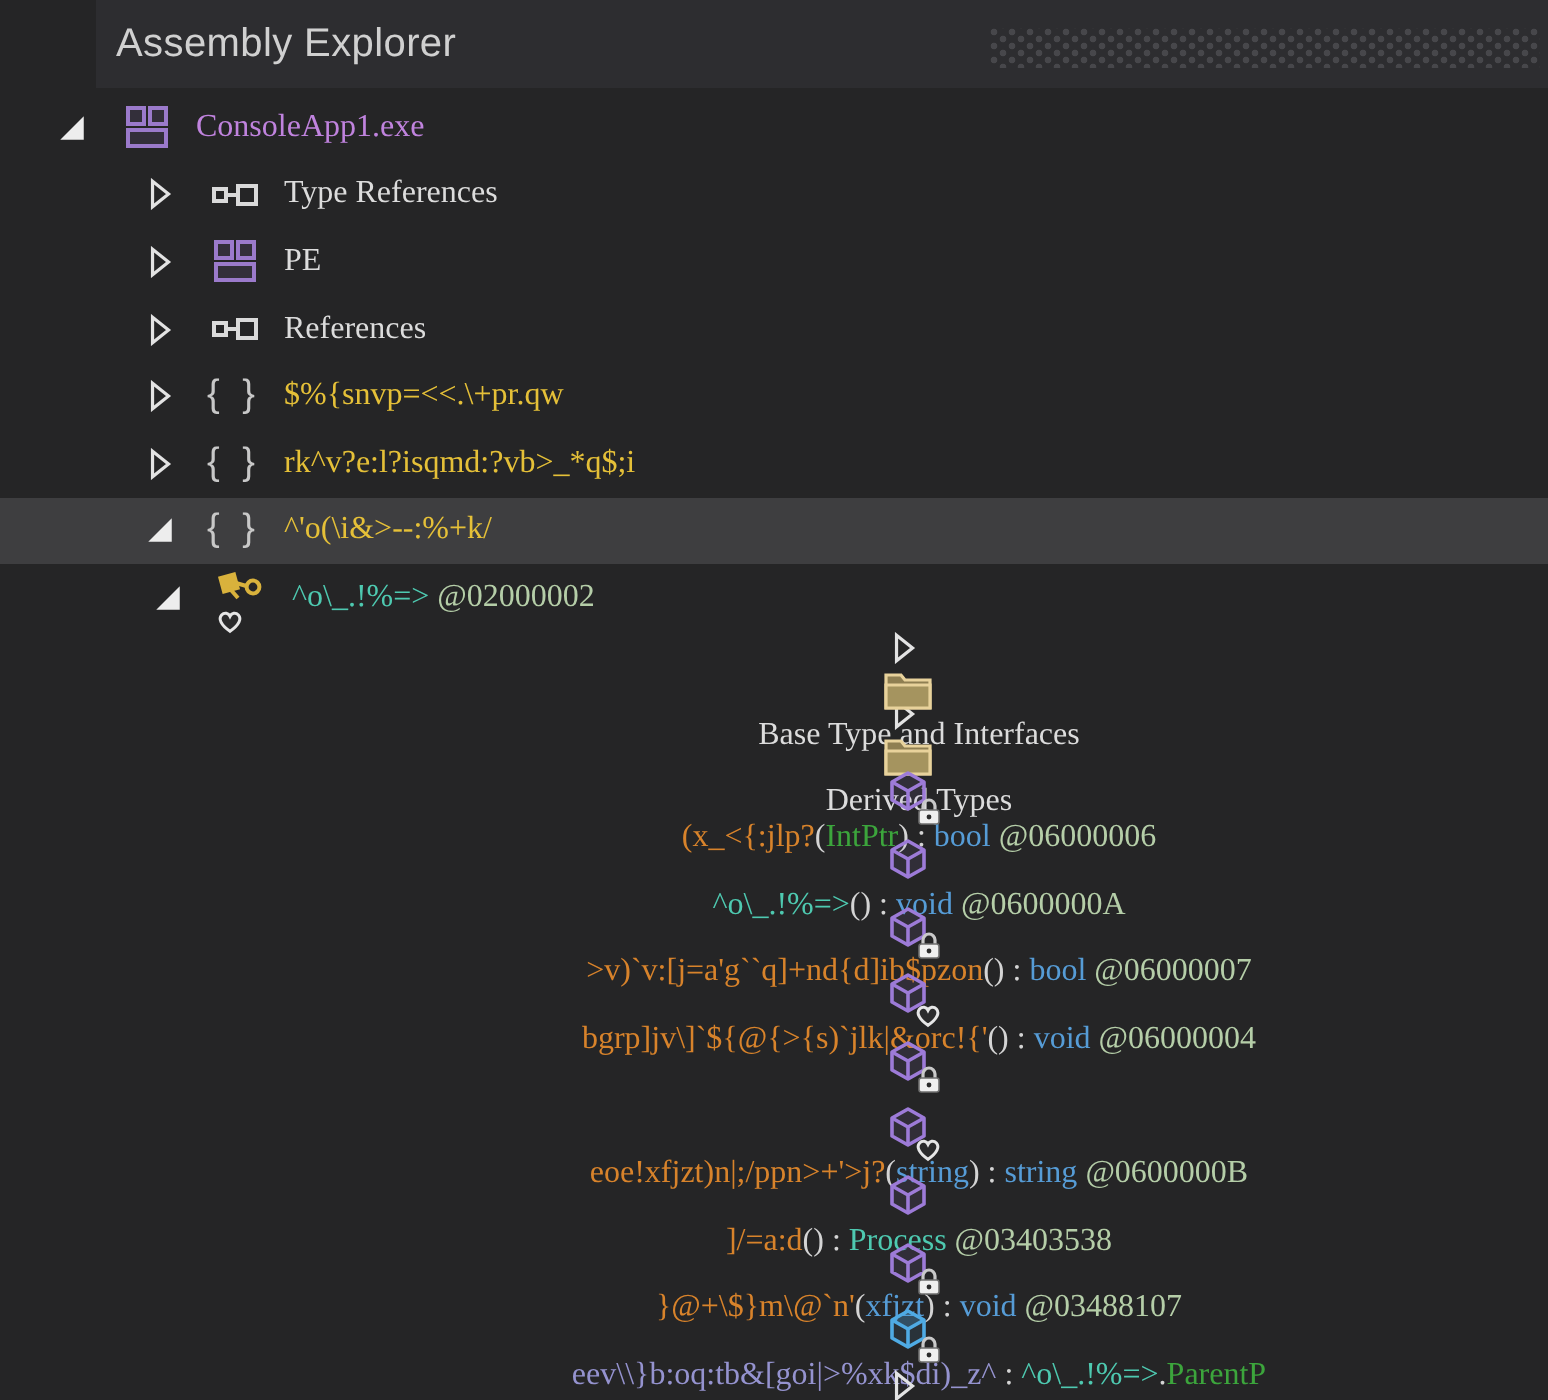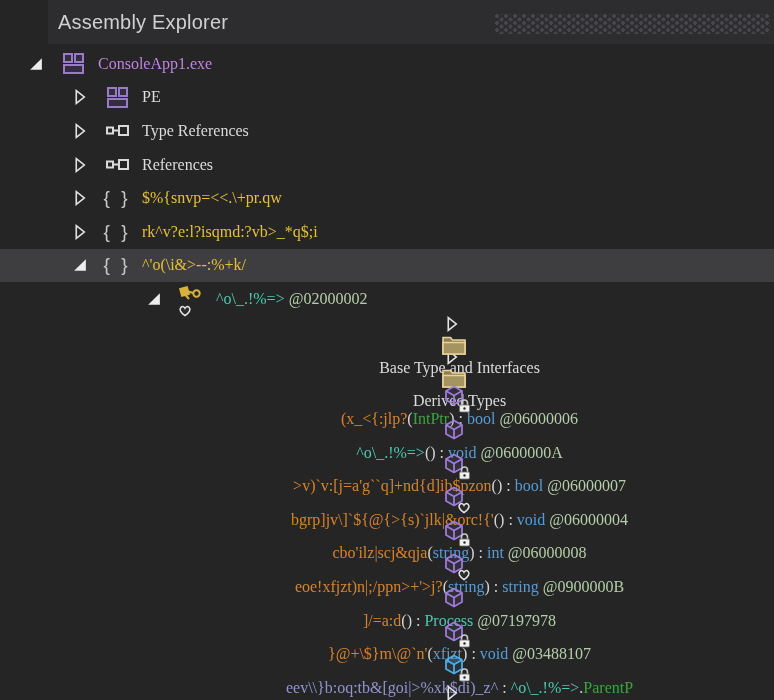--- a/index.html
+++ b/index.html
@@ -25,21 +25,21 @@
     background-size:9px 7px,9px 7px;
     background-position:0 0,4.5px 3.5px;
   }
   .tree{padding-top:3px;}
   .row{
     display:flex;align-items:center;height:33.6px;white-space:nowrap;
   }
   .row.selected{background:var(--c-selection_background,#3E3E40);}
   .lvl0{padding-left:28px;}
   .lvl1{padding-left:72px;}
-  .lvl2{padding-left:112px;margin-left:34px;}
+  .lvl2{padding-left:76px;}
   .lvl3{padding-left:145px;flex-direction:column;}
   .exp{width:32px;flex:none;display:flex;align-items:center;justify-content:flex-start;}
   .icon{
     width:26px;height:27px;flex:none;margin-right:12px;
     position:relative;display:flex;align-items:center;justify-content:center;
   }
   .icon .badge{position:absolute;right:-4px;bottom:-3px;}
   .icon.badge-left .badge{right:auto;left:0px;bottom:-5px;}
   .ns-braces{color:#C8C8C8;font-size:19px;letter-spacing:3px;}
   .label{font-size:16px;font-family:Liberation Serif, serif;}
@@ -82,45 +82,45 @@
       <span class="label"><span class="seg-assembly_name">ConsoleApp1.exe</span></span>
     </div>
     <div class="row lvl1">
       <span class="exp">
         <svg width="16" height="16" viewBox="0 0 15 15">
           <path d="M4,1.5 L11.5,7.5 L4,13.5 Z" fill="none" stroke="#E3E3E3" stroke-width="1.5"></path>
         </svg>
       </span>
       <span class="icon">
         <svg width="25" height="25" viewBox="0 0 25 25">
+          <g fill="none" stroke="#DADADA" stroke-width="2">
+            <rect x="2" y="9.5" width="6" height="6"></rect>
+            <line x1="8" y1="12.5" x2="14" y2="12.5"></line>
+            <rect x="14" y="8" width="9" height="9"></rect>
+          </g>
+        </svg>
+      </span>
+      <span class="label"><span class="seg-plain_text">Type References</span></span>
+    </div>
+    <div class="row lvl1">
+      <span class="exp">
+        <svg width="16" height="16" viewBox="0 0 15 15">
+          <path d="M4,1.5 L11.5,7.5 L4,13.5 Z" fill="none" stroke="#E3E3E3" stroke-width="1.5"></path>
+        </svg>
+      </span>
+      <span class="icon">
+        <svg width="25" height="25" viewBox="0 0 25 25">
           <g fill="rgba(155,122,203,0.12)" stroke="#9B7ACB" stroke-width="2">
             <rect x="3" y="3" width="8" height="8"></rect>
             <rect x="14" y="3" width="8" height="8"></rect>
             <rect x="3" y="14" width="19" height="8"></rect>
           </g>
         </svg>
       </span>
       <span class="label"><span class="seg-plain_text">PE</span></span>
-    </div>
-    <div class="row lvl1">
-      <span class="exp">
-        <svg width="16" height="16" viewBox="0 0 15 15">
-          <path d="M4,1.5 L11.5,7.5 L4,13.5 Z" fill="none" stroke="#E3E3E3" stroke-width="1.5"></path>
-        </svg>
-      </span>
-      <span class="icon">
-        <svg width="25" height="25" viewBox="0 0 25 25">
-          <g fill="none" stroke="#DADADA" stroke-width="2">
-            <rect x="2" y="9.5" width="6" height="6"></rect>
-            <line x1="8" y1="12.5" x2="14" y2="12.5"></line>
-            <rect x="14" y="8" width="9" height="9"></rect>
-          </g>
-        </svg>
-      </span>
-      <span class="label"><span class="seg-plain_text">Type References</span></span>
     </div>
     <div class="row lvl1">
       <span class="exp">
         <svg width="16" height="16" viewBox="0 0 15 15">
           <path d="M4,1.5 L11.5,7.5 L4,13.5 Z" fill="none" stroke="#E3E3E3" stroke-width="1.5"></path>
         </svg>
       </span>
       <span class="icon">
         <svg width="25" height="25" viewBox="0 0 25 25">
           <g fill="none" stroke="#DADADA" stroke-width="2">
@@ -273,44 +273,43 @@
         <svg width="24" height="24" viewBox="0 0 24 24">
           <path d="M12,2.5 L20,7 V16 L12,20.5 L4,16 V7 Z" fill="rgba(157,123,216,0.10)" stroke="#9D7BD8" stroke-width="1.8" stroke-linejoin="round"></path>
           <path d="M4,7 L12,11.5 L20,7 M12,11.5 V20.5" fill="none" stroke="#9D7BD8" stroke-width="1.8"></path>
         </svg>
         <svg class="badge" width="13" height="14" viewBox="0 0 13 14">
           <path d="M3.5,6 V4 a3,3 0 0 1 6,0 V6" fill="none" stroke="#C9C9C9" stroke-width="1.6"></path>
           <rect x="1.5" y="6" width="10" height="7" rx="1.2" fill="#EFEFEF" stroke="#6F6F6F" stroke-width="0.8"></rect>
           <circle cx="6.5" cy="9.5" r="1.2" fill="#2B2B2B"></circle>
         </svg>
       </span>
-      <span class="label"><span class="seg-method">cbo'ilz|scj&amp;qja</span><span class="seg-punctuation">(</span><span class="seg-keyword">string</span><span class="seg-punctuation">) : </span><span class="seg-keyword">int</span><span class="seg-metadata_token"> @06000008</span></span>
     </div>
     <div class="row lvl3">
       <span class="exp"></span>
       <span class="icon">
         <svg width="24" height="24" viewBox="0 0 24 24">
           <path d="M12,2.5 L20,7 V16 L12,20.5 L4,16 V7 Z" fill="rgba(157,123,216,0.10)" stroke="#9D7BD8" stroke-width="1.8" stroke-linejoin="round"></path>
           <path d="M4,7 L12,11.5 L20,7 M12,11.5 V20.5" fill="none" stroke="#9D7BD8" stroke-width="1.8"></path>
         </svg>
         <svg class="badge" width="14" height="13" viewBox="0 0 13 12">
           <path d="M6.5,10.8 C2.2,7.8 1,5 2.6,3.2 C3.9,1.8 5.8,2.3 6.5,3.8 C7.2,2.3 9.1,1.8 10.4,3.2 C12,5 10.8,7.8 6.5,10.8 Z" fill="#2B2B2C" stroke="#E6E6E6" stroke-width="1.4"></path>
         </svg>
       </span>
-      <span class="label"><span class="seg-method">eoe!xfjzt)n|;/ppn&gt;+'&gt;j?</span><span class="seg-punctuation">(</span><span class="seg-keyword">string</span><span class="seg-punctuation">) : </span><span class="seg-keyword">string</span><span class="seg-metadata_token"> @0900000B</span></span>
-    </div>
-    <div class="row lvl3">
-      <span class="exp"></span>
-      <span class="icon">
-        <svg width="24" height="24" viewBox="0 0 24 24">
-          <path d="M12,2.5 L20,7 V16 L12,20.5 L4,16 V7 Z" fill="rgba(157,123,216,0.10)" stroke="#9D7BD8" stroke-width="1.8" stroke-linejoin="round"></path>
-          <path d="M4,7 L12,11.5 L20,7 M12,11.5 V20.5" fill="none" stroke="#9D7BD8" stroke-width="1.8"></path>
-        </svg>
-      </span>
-      <span class="label"><span class="seg-method">]/=a:d</span><span class="seg-punctuation">() : </span><span class="seg-type">Process</span><span class="seg-metadata_token"> @07197978</span></span>
+      <span class="label"><span class="seg-method">eoe!xfjzt)n|;/ppn&gt;+'&gt;j?</span><span class="seg-punctuation">(</span><span class="seg-keyword">string</span><span class="seg-punctuation">) : </span><span class="seg-keyword">string</span><span class="seg-metadata_token"> @0600000B</span></span>
+    </div>
+    <div class="row lvl3">
+      <span class="exp"></span>
+      <span class="icon">
+        <svg width="24" height="24" viewBox="0 0 24 24">
+          <path d="M12,2.5 L20,7 V16 L12,20.5 L4,16 V7 Z" fill="rgba(157,123,216,0.10)" stroke="#9D7BD8" stroke-width="1.8" stroke-linejoin="round"></path>
+          <path d="M4,7 L12,11.5 L20,7 M12,11.5 V20.5" fill="none" stroke="#9D7BD8" stroke-width="1.8"></path>
+        </svg>
+      </span>
+      <span class="label"><span class="seg-method">]/=a:d</span><span class="seg-punctuation">() : </span><span class="seg-type">Process</span><span class="seg-metadata_token"> @03403538</span></span>
     </div>
     <div class="row lvl3">
       <span class="exp"></span>
       <span class="icon">
         <svg width="24" height="24" viewBox="0 0 24 24">
           <path d="M12,2.5 L20,7 V16 L12,20.5 L4,16 V7 Z" fill="rgba(157,123,216,0.10)" stroke="#9D7BD8" stroke-width="1.8" stroke-linejoin="round"></path>
           <path d="M4,7 L12,11.5 L20,7 M12,11.5 V20.5" fill="none" stroke="#9D7BD8" stroke-width="1.8"></path>
         </svg>
         <svg class="badge" width="13" height="14" viewBox="0 0 13 14">
           <path d="M3.5,6 V4 a3,3 0 0 1 6,0 V6" fill="none" stroke="#C9C9C9" stroke-width="1.6"></path>

